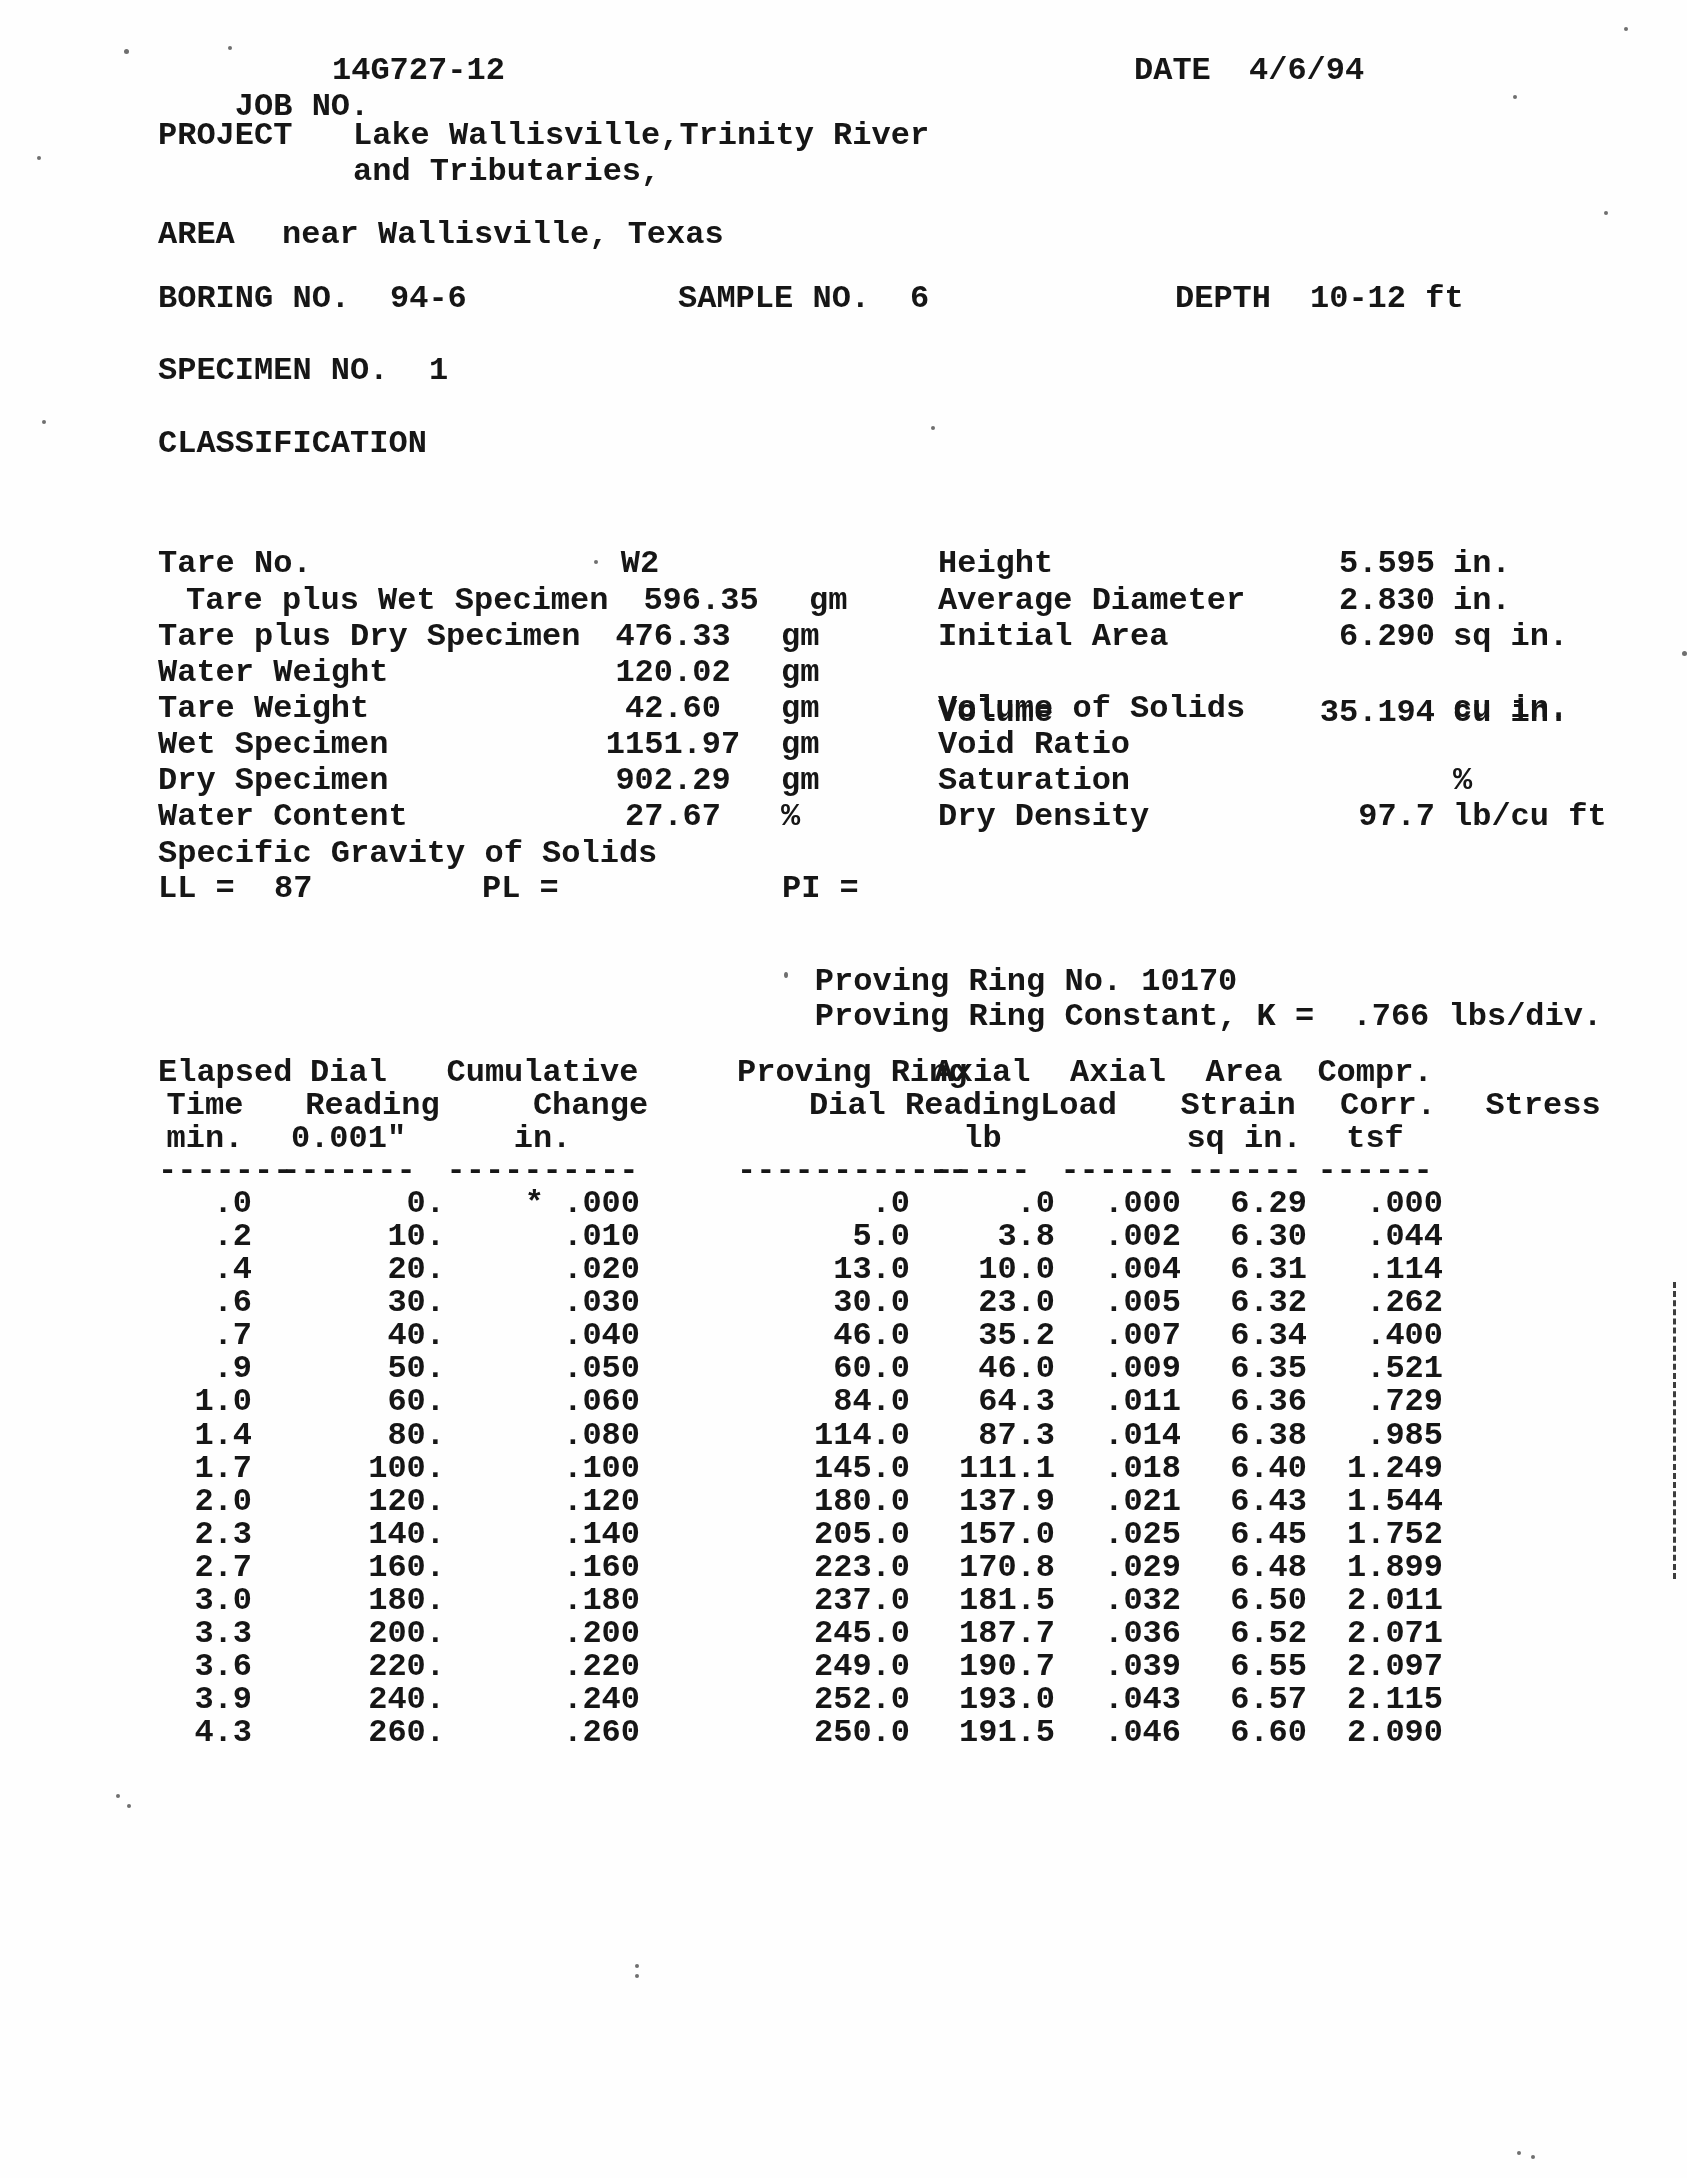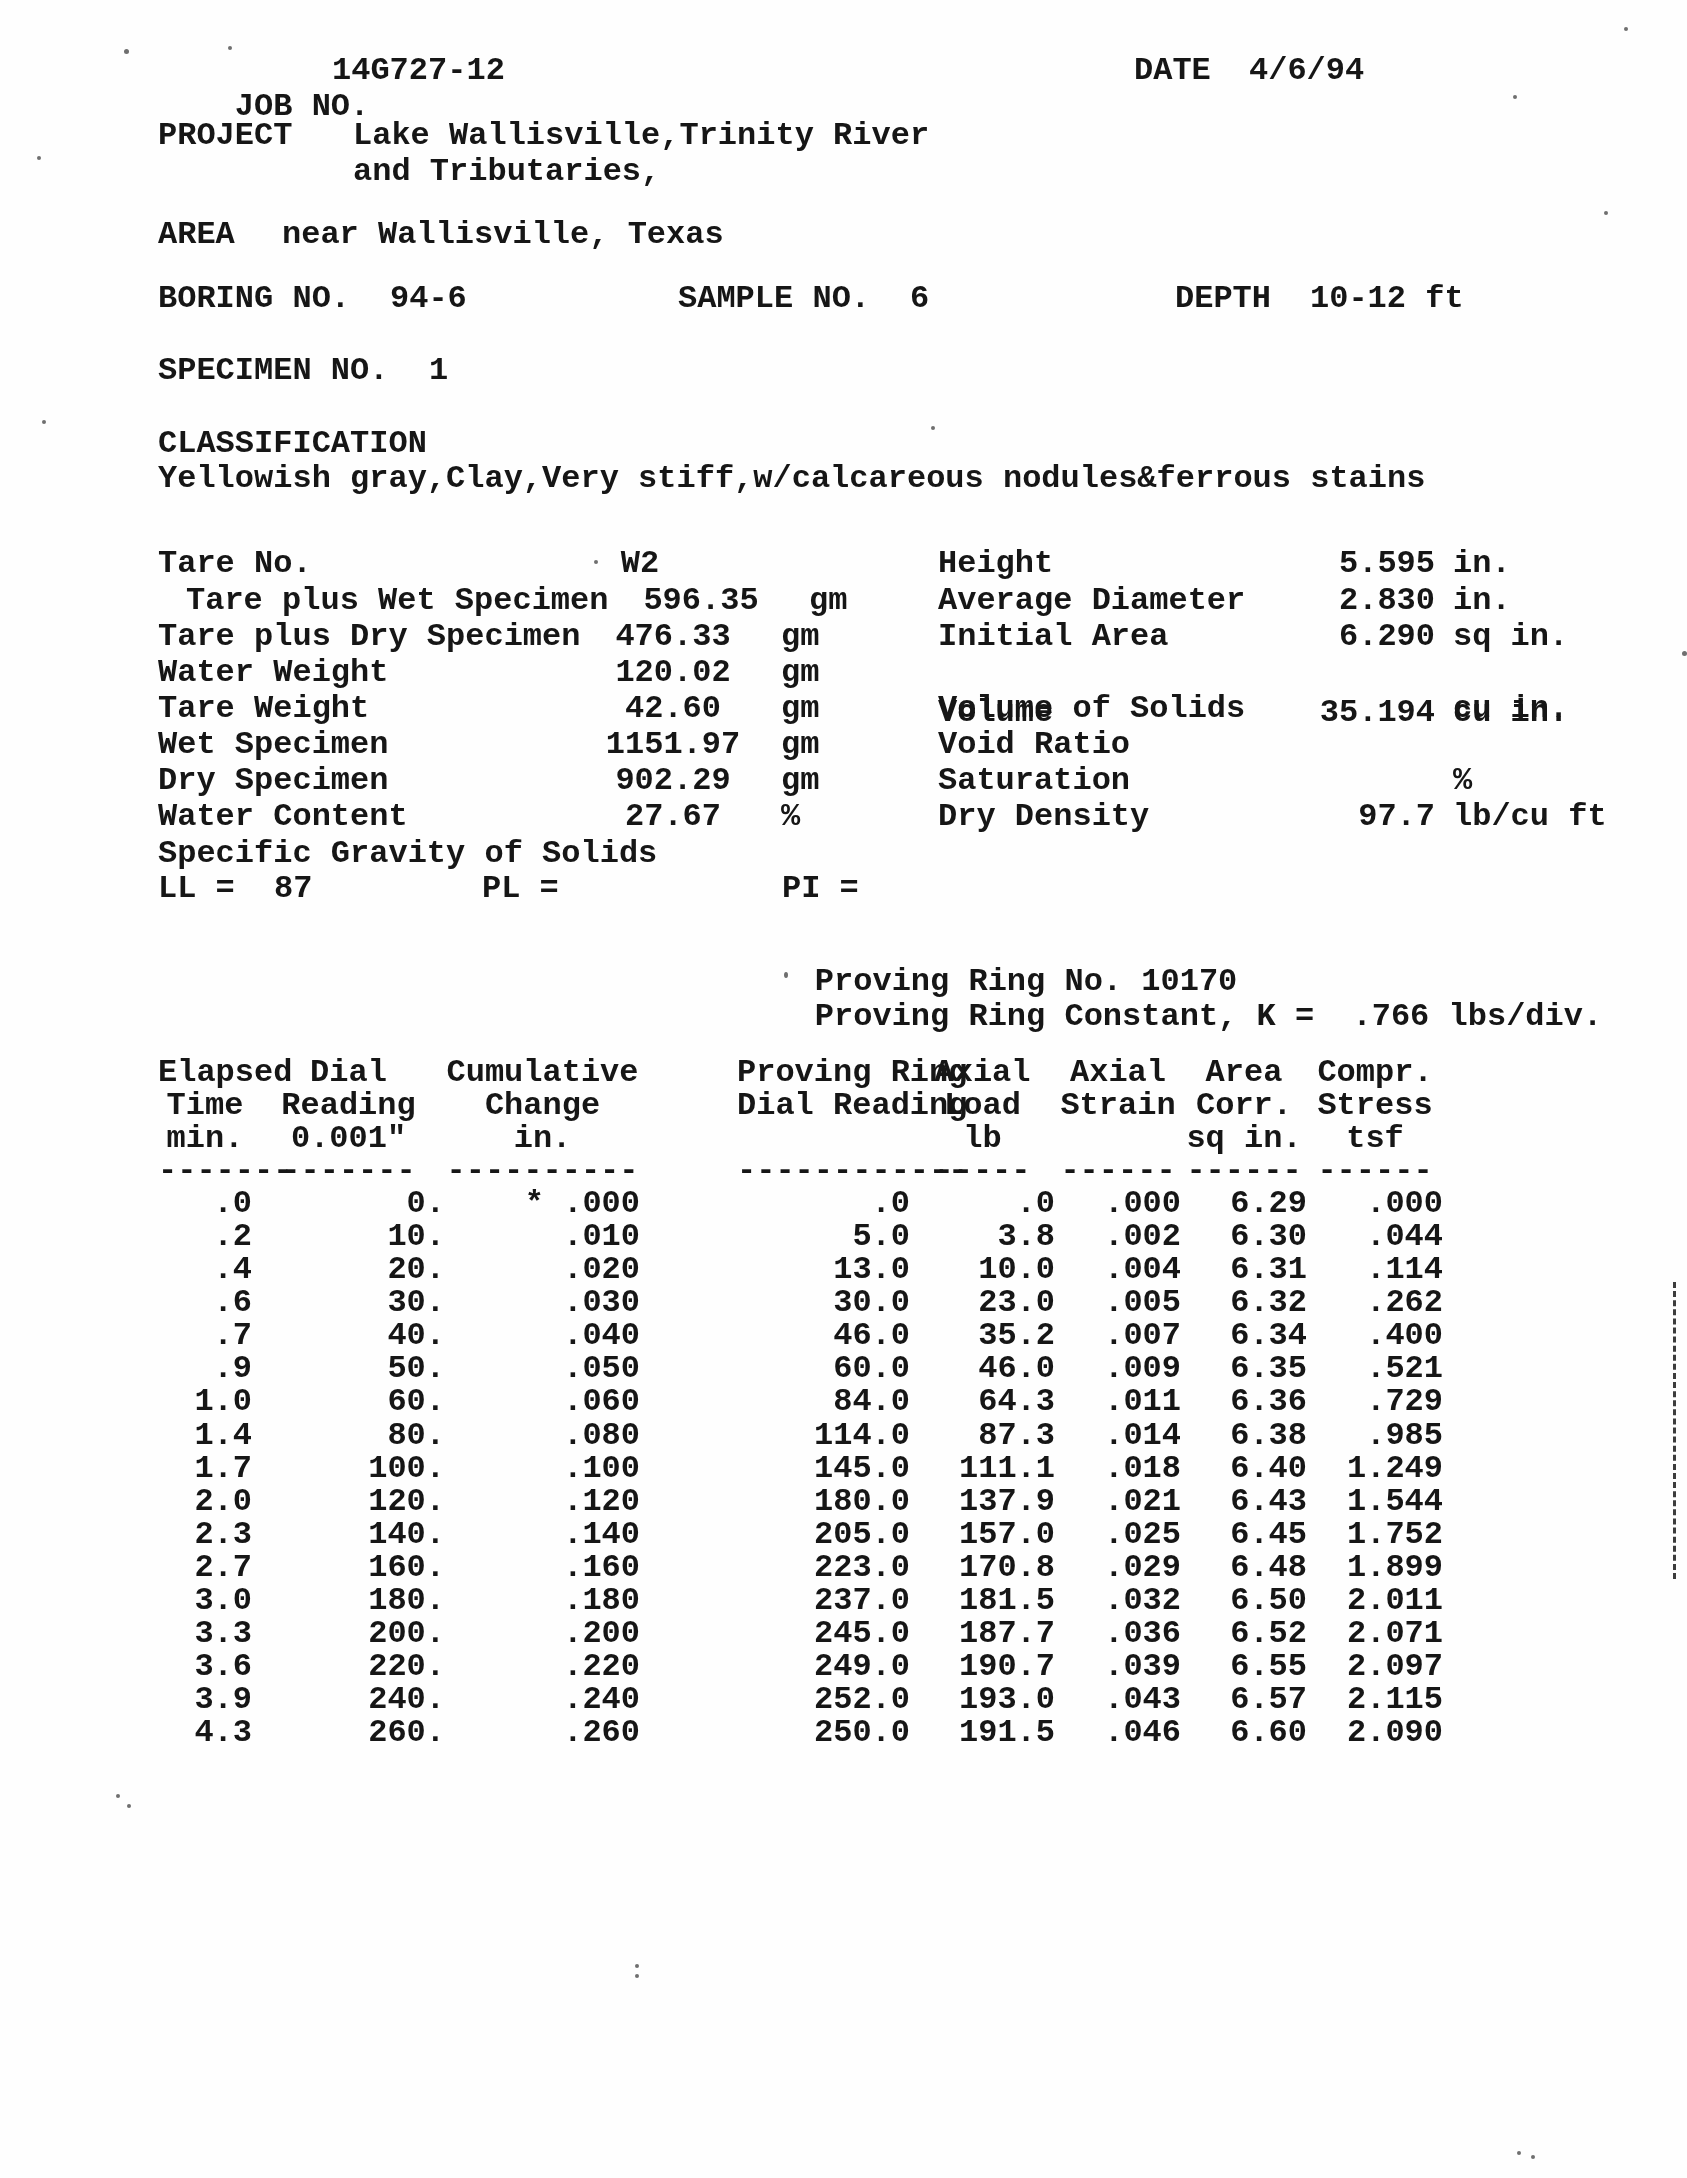--- a/index.html
+++ b/index.html
@@ -59,21 +59,20 @@
   <div class="line" style="top:281px; left:390px">94-6</div>
   <div class="line" style="top:281px; left:678px">SAMPLE NO.</div>
   <div class="line" style="top:281px; left:910px">6</div>
   <div class="line" style="top:281px; left:1175px">DEPTH</div>
   <div class="line" style="top:281px; left:1310px">10-12 ft</div>
 
   <div class="line" style="top:353px; left:158px">SPECIMEN NO.</div>
   <div class="line" style="top:353px; left:429px">1</div>
 
   <div class="line" style="top:426px; left:158px">CLASSIFICATION</div>
-  <div class="line" style="top:461px; left:158px">Yellowish gray,Clay,Very stiff,w/calcareous nodules&amp;ferrous stains</div>
 
   <div id="spec-left">
       <div class="srow" style="top: 546px;"><span class="slabel">Tare No.</span><span class="sval tareno">W2</span><span class="sunit"></span></div>
       <div class="srow" style="top: 583px; margin-left: 28px;"><span class="slabel">Tare plus Wet Specimen</span><span class="sval">596.35</span><span class="sunit">gm</span></div>
       <div class="srow" style="top: 619px;"><span class="slabel">Tare plus Dry Specimen</span><span class="sval">476.33</span><span class="sunit">gm</span></div>
       <div class="srow" style="top: 655px;"><span class="slabel">Water Weight</span><span class="sval">120.02</span><span class="sunit">gm</span></div>
       <div class="srow" style="top: 691px;"><span class="slabel">Tare Weight</span><span class="sval">42.60</span><span class="sunit">gm</span></div>
       <div class="srow" style="top: 727px;"><span class="slabel">Wet Specimen</span><span class="sval">1151.97</span><span class="sunit">gm</span></div>
       <div class="srow" style="top: 763px;"><span class="slabel">Dry Specimen</span><span class="sval">902.29</span><span class="sunit">gm</span></div>
       <div class="srow" style="top: 799px;"><span class="slabel">Water Content</span><span class="sval">27.67</span><span class="sunit">%</span></div>
@@ -95,21 +94,21 @@
   <div class="line" style="top:871px; left:482px">PL =</div>
   <div class="line" style="top:871px; left:782px">PI =</div>
 
   <div class="line" style="top:928px; left:738px">
     <span class="lbl">Proving Ring No.</span><span> </span><span class="val">10170</span></div>
   <div class="line" style="top:963px; left:738px">
     <span class="lbl">Proving Ring Constant, K =</span><span>  </span><span class="val">.766 lbs/div.</span></div>
 
   <div id="data-table">
       <div class="trow thead" style="top: 1056px;"><span>Elapsed</span><span>Dial</span><span>Cumulative</span><span class="c4h">Proving Ring</span><span>Axial</span><span>Axial</span><span>Area</span><span>Compr.</span></div>
-      <div class="trow thead" style="top: 1089px;"><span>Time</span><span>Reading</span><span>Change</span><span class="c4h">Dial Reading</span><span>Load</span><span>Strain</span><span>Corr.</span><span>Stress</span></div>
+      <div class="trow thead" style="top: 1089px; gap: 24px;"><span>Time</span><span>Reading</span><span>Change</span><span class="c4h">Dial Reading</span><span>Load</span><span>Strain</span><span>Corr.</span><span>Stress</span></div>
       <div class="trow thead" style="top: 1122px;"><span>min.</span><span>0.001"</span><span>in.</span><span class="c4h"></span><span>lb</span><span></span><span>sq in.</span><span>tsf</span></div>
       <div class="trow tdash" style="top: 1154px;"><span>-------</span><span>-------</span><span>----------</span><span class="c4h">------------</span><span>-----</span><span>------</span><span>------</span><span>------</span></div>
       <div class="trow tdata" style="top: 1187px;"><span>.0</span><span>0.</span><span>* .000</span><span>.0</span><span>.0</span><span>.000</span><span>6.29</span><span>.000</span></div>
       <div class="trow tdata" style="top: 1220px;"><span>.2</span><span>10.</span><span>.010</span><span>5.0</span><span>3.8</span><span>.002</span><span>6.30</span><span>.044</span></div>
       <div class="trow tdata" style="top: 1253px;"><span>.4</span><span>20.</span><span>.020</span><span>13.0</span><span>10.0</span><span>.004</span><span>6.31</span><span>.114</span></div>
       <div class="trow tdata" style="top: 1286px;"><span>.6</span><span>30.</span><span>.030</span><span>30.0</span><span>23.0</span><span>.005</span><span>6.32</span><span>.262</span></div>
       <div class="trow tdata" style="top: 1319px;"><span>.7</span><span>40.</span><span>.040</span><span>46.0</span><span>35.2</span><span>.007</span><span>6.34</span><span>.400</span></div>
       <div class="trow tdata" style="top: 1352px;"><span>.9</span><span>50.</span><span>.050</span><span>60.0</span><span>46.0</span><span>.009</span><span>6.35</span><span>.521</span></div>
       <div class="trow tdata" style="top: 1385px;"><span>1.0</span><span>60.</span><span>.060</span><span>84.0</span><span>64.3</span><span>.011</span><span>6.36</span><span>.729</span></div>
       <div class="trow tdata" style="top: 1419px;"><span>1.4</span><span>80.</span><span>.080</span><span>114.0</span><span>87.3</span><span>.014</span><span>6.38</span><span>.985</span></div>

